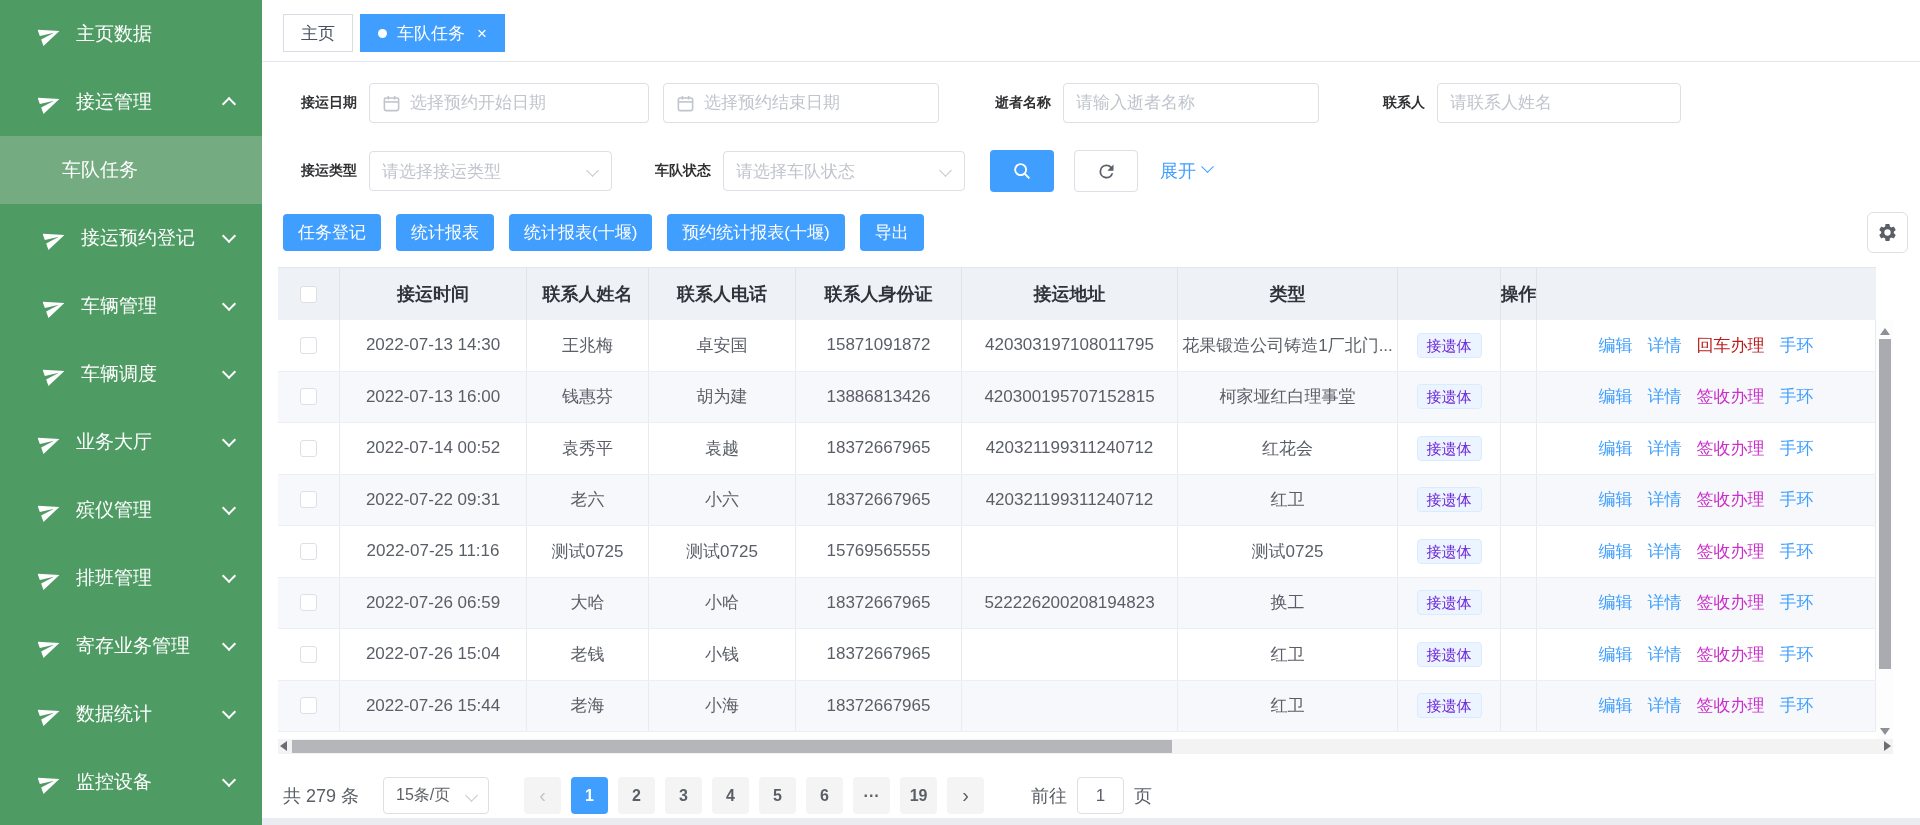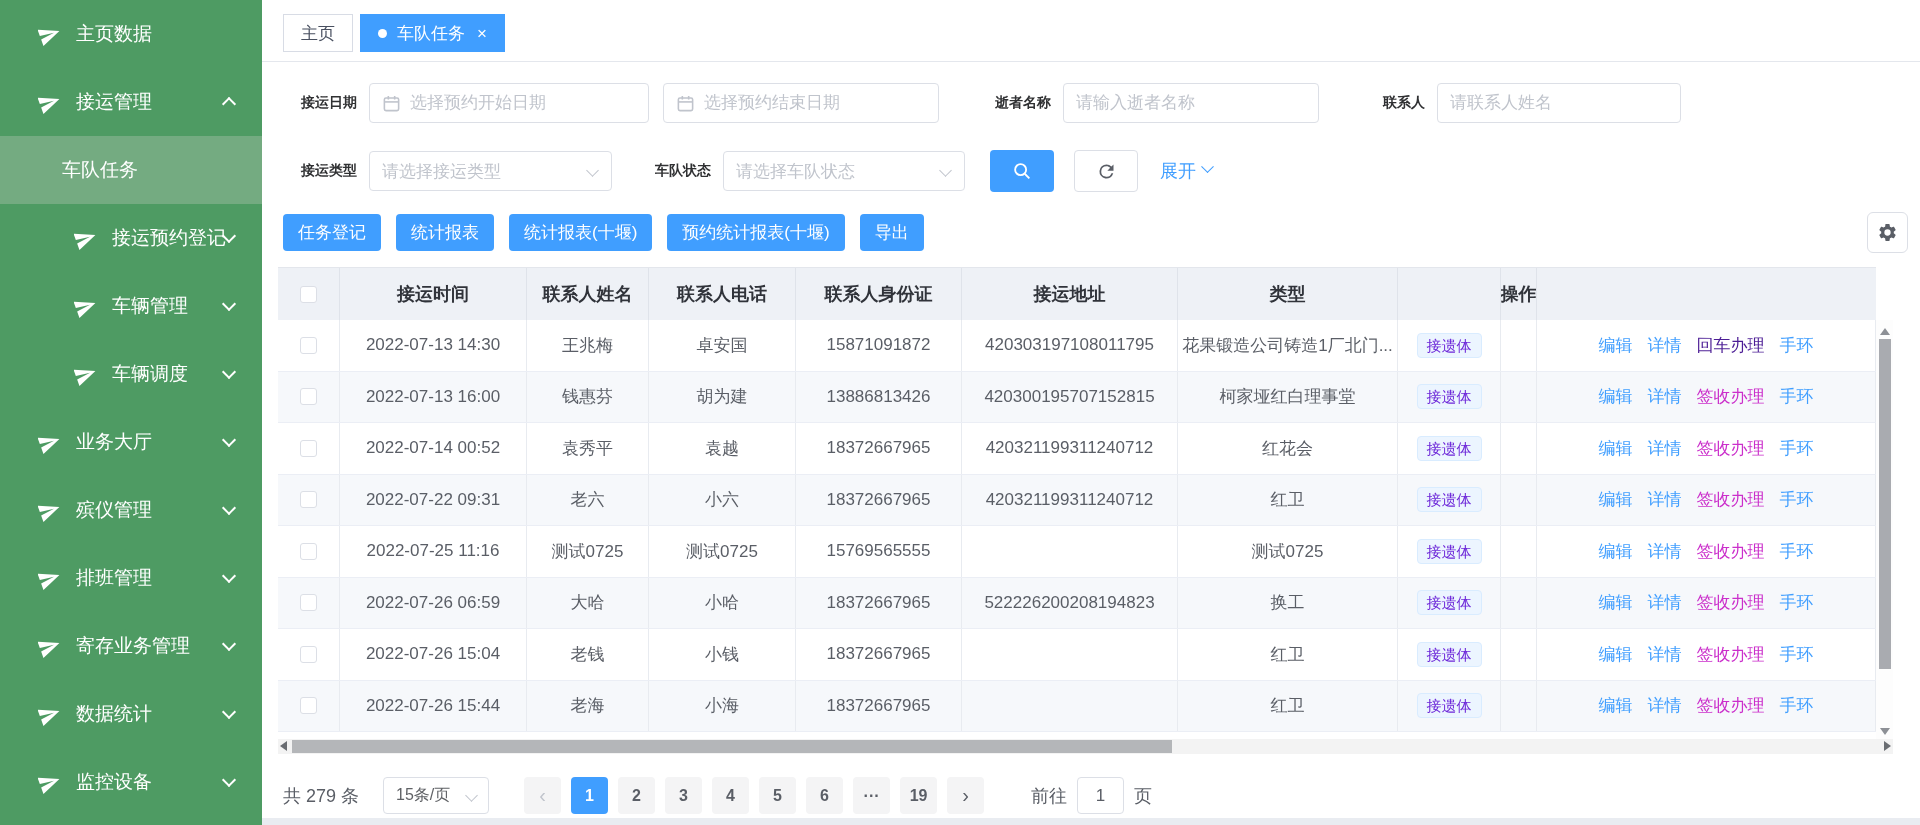--- a/index.html
+++ b/index.html
@@ -4,21 +4,21 @@
 <style>
   * { box-sizing: border-box; margin: 0; padding: 0; }
   html,body { width:1920px; height:825px; overflow:hidden; background:#e9ecf1;
               font-family:"Liberation Sans","DejaVu Sans",sans-serif; }
   .app { display:flex; width:1920px; height:818px; }
 
   
   .sidebar { width:262px; flex-shrink:0; background:#4e9b63; height:825px; }
   .side-item { height:68px; display:flex; align-items:center; color:#fff;
                font-size:19px; padding-left:38px; position:relative; cursor:pointer; }
-  .side-item.lv2 { padding-left:74px; }
+  .side-item.lv2 { padding-left:43px; }
   .side-item.active { background:#74ab81; padding-left:62px; }
   .side-item .plane { width:23px; height:23px; margin-right:15px; flex-shrink:0; }
   .chev { width:10px; height:10px; border-right:2px solid #fff; border-bottom:2px solid #fff;
           position:absolute; right:28px; top:50%; }
   .chev.down { transform:translateY(-70%) rotate(45deg); }
   .chev.up   { transform:translateY(-30%) rotate(-135deg); }
 
   
   .main { flex:1; background:#fff; position:relative; }
 
@@ -71,21 +71,21 @@
           overflow:hidden; white-space:nowrap; padding:0 6px; }
   .thead .cell { border-right:1px solid #dfe3ea; }
   .trow { height:51.5px; border-bottom:1px solid #ebeef5; background:#fff; }
   .trow.stripe { background:#f6f8fb; }
   .trow .cell { font-size:17px; color:#5a5e66; }
   .cb { width:17px; height:17px; border:1px solid #dcdfe6; border-radius:3px; background:#fff; cursor:pointer; }
   .tag { background:#ecf5ff; border:1px solid #d9ecff; color:#6d28d9; font-size:15px;
          padding:4px 9px; border-radius:4px; line-height:1; }
   .acts { display:flex; gap:15px; justify-content:center; }
   .acts span { cursor:pointer; }
-  .a-blue { color:#409eff; } .a-red { color:#4c1d95;text-align:center; } .a-purple { color:#cb2fcb; }
+  .a-blue { color:#409eff; } .a-red { color:#b91c1c;text-align:center; } .a-purple { color:#cb2fcb; }
   .row-sliver { height:7px; background:#fff; width:1598px; }
 
   .vscroll { position:absolute; top:53px; right:0; width:17px; height:419px; background:#fdfdfd; }
   .tri-up { width:0; height:0; border-left:5px solid transparent; border-right:5px solid transparent;
             border-bottom:7px solid #8d9096; margin:8px auto 4px; }
   .tri-down { width:0; height:0; border-left:5px solid transparent; border-right:5px solid transparent;
               border-top:7px solid #8d9096; margin:4px auto 0; }
   .vthumb { width:12px; height:330px; background:#a9abb0; margin:0 auto; }
 
   .hscroll { width:1615px; height:15px; background:#f3f3f3; position:relative; margin-top:0; }

